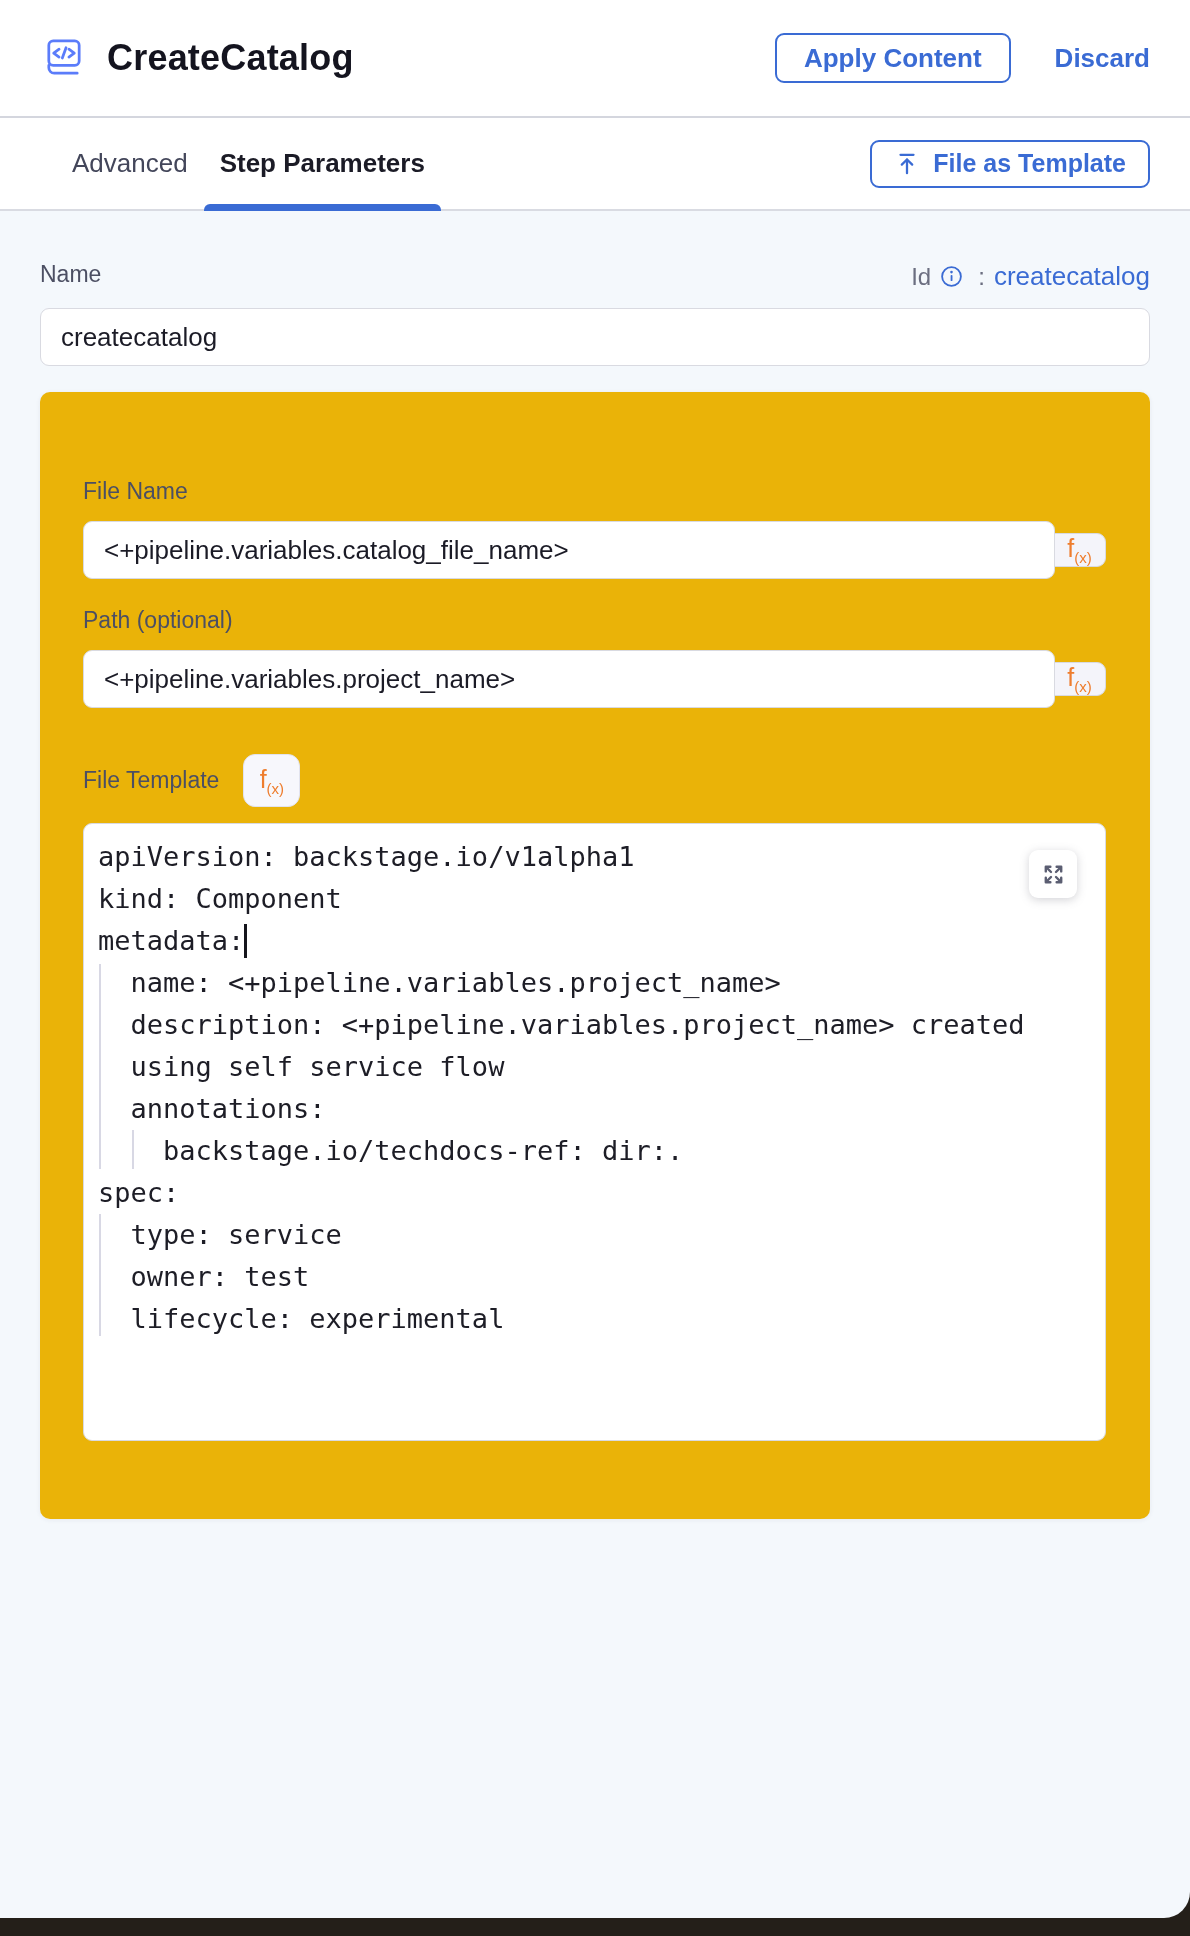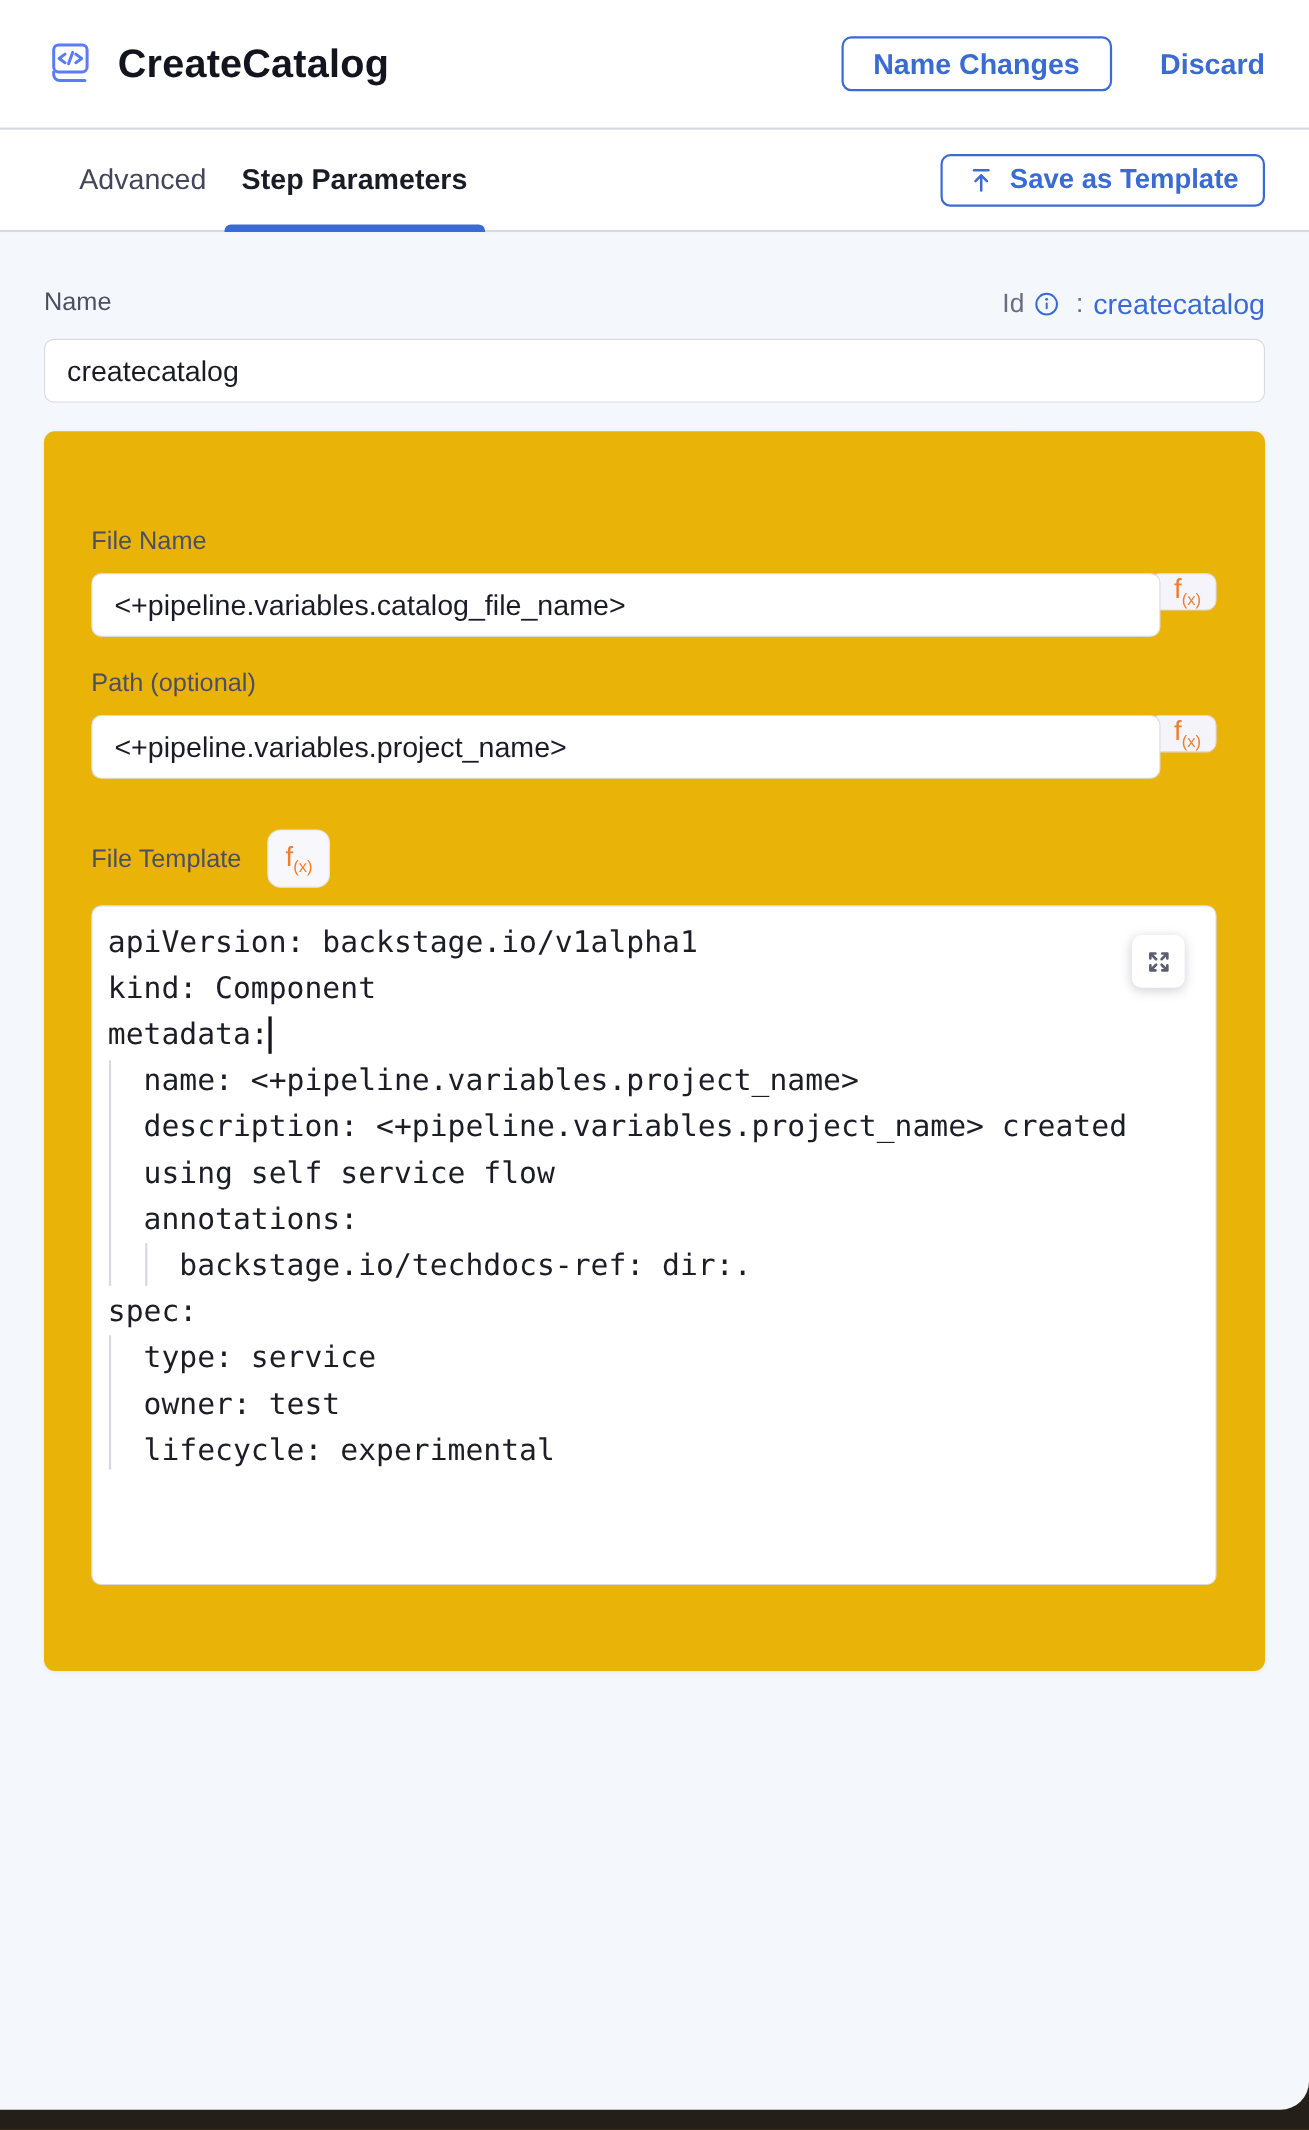--- a/index.html
+++ b/index.html
@@ -46,21 +46,21 @@
   .text-input{height:58px;border:1px solid #d9dae1;border-radius:9px;background:#fff;
        padding:0 20px;font-size:26px;color:#1b1b26;font-family:"Liberation Sans",sans-serif;
        width:100%;outline:none;position:relative;z-index:1;}
   .name-input{margin-top:16px;}
   .section-heading{margin-top:66px;font-size:28px;font-weight:700;color:#1b1b26;}
 
   .card{margin-top:26px;background:#eab308;border-radius:10px;padding:86px 44px 78px 43px;
         box-shadow:0 1px 5px rgba(40,45,80,0.07);}
   .field{margin-top:0;}
   .field + .field{margin-top:28px;}
-  .input-group{display:flex;margin-top:16px;align-items:flex-start;}
+  .input-group{display:flex;margin-top:16px;align-items:center;}
   .input-group .text-input{flex:1;}
   .fx-addon{width:61px;margin-left:-10px;border:1px solid #d9dae1;border-radius:9px;background:#f4f4fa;
        display:flex;align-items:center;justify-content:center;padding-left:8px;cursor:pointer;}
   .fx-text{color:var(--orange);font-size:25px;font-weight:500;white-space:nowrap;}
   .fx-text sub{font-size:15px;}
   .fc-row{margin-top:46px;display:flex;align-items:center;gap:24px;}
   .fx-chip{width:57px;height:53px;border:1px solid #e2e3ee;border-radius:12px;background:#f7f7fc;
        display:flex;align-items:center;justify-content:center;cursor:pointer;}
 
   
@@ -90,42 +90,42 @@
         <svg width="47" height="47" viewBox="0 0 48 48" fill="none" stroke="#5b7cfa" stroke-width="2.8" stroke-linecap="round" stroke-linejoin="round">
           <rect x="9" y="6" width="31" height="25" rx="4.5"></rect>
           <path d="M9 31v2.5a5.5 5.5 0 0 0 5.5 5.5H38"></path>
           <path d="M19.5 14.5l-5.5 4 5.5 4"></path>
           <path d="M22.8 23.5l3.8-10.5"></path>
           <path d="M29.5 14.5l5.5 4-5.5 4"></path>
         </svg>
       </span>
       <div class="hdr-title">CreateCatalog</div>
       <div class="hdr-right">
-        <button class="btn-outline">Name Changes</button>
+        <button class="btn-outline">Apply Content</button>
         <span class="link-btn">Discard</span>
       </div>
     </div>
 
     <div class="tabbar">
       <div class="tab inactive">
         <span>Advanced</span>
       </div>
       <div class="tab active">
         <span>Step Parameters</span>
         <div class="underline"></div>
       </div>
       <button class="save-template">
         <span style="display:inline-flex;">
           <svg width="26" height="26" viewBox="0 0 24 24" fill="none" stroke="#3a6bd4" stroke-width="2.1" stroke-linecap="round" stroke-linejoin="round">
             <path d="M6 3.5h12"></path>
             <path d="M12 20.5V8"></path>
             <path d="M7.2 12.6 12 7.8l4.8 4.8"></path>
           </svg>
         </span>
-        <span>Save as Template</span>
+        <span>File as Template</span>
       </button>
     </div>
 
     <div class="content">
 
       <div class="name-row">
         <span class="field-label">Name</span>
         <span class="id-group">
           <span class="id-label">Id</span>
           <span class="info-icon">

